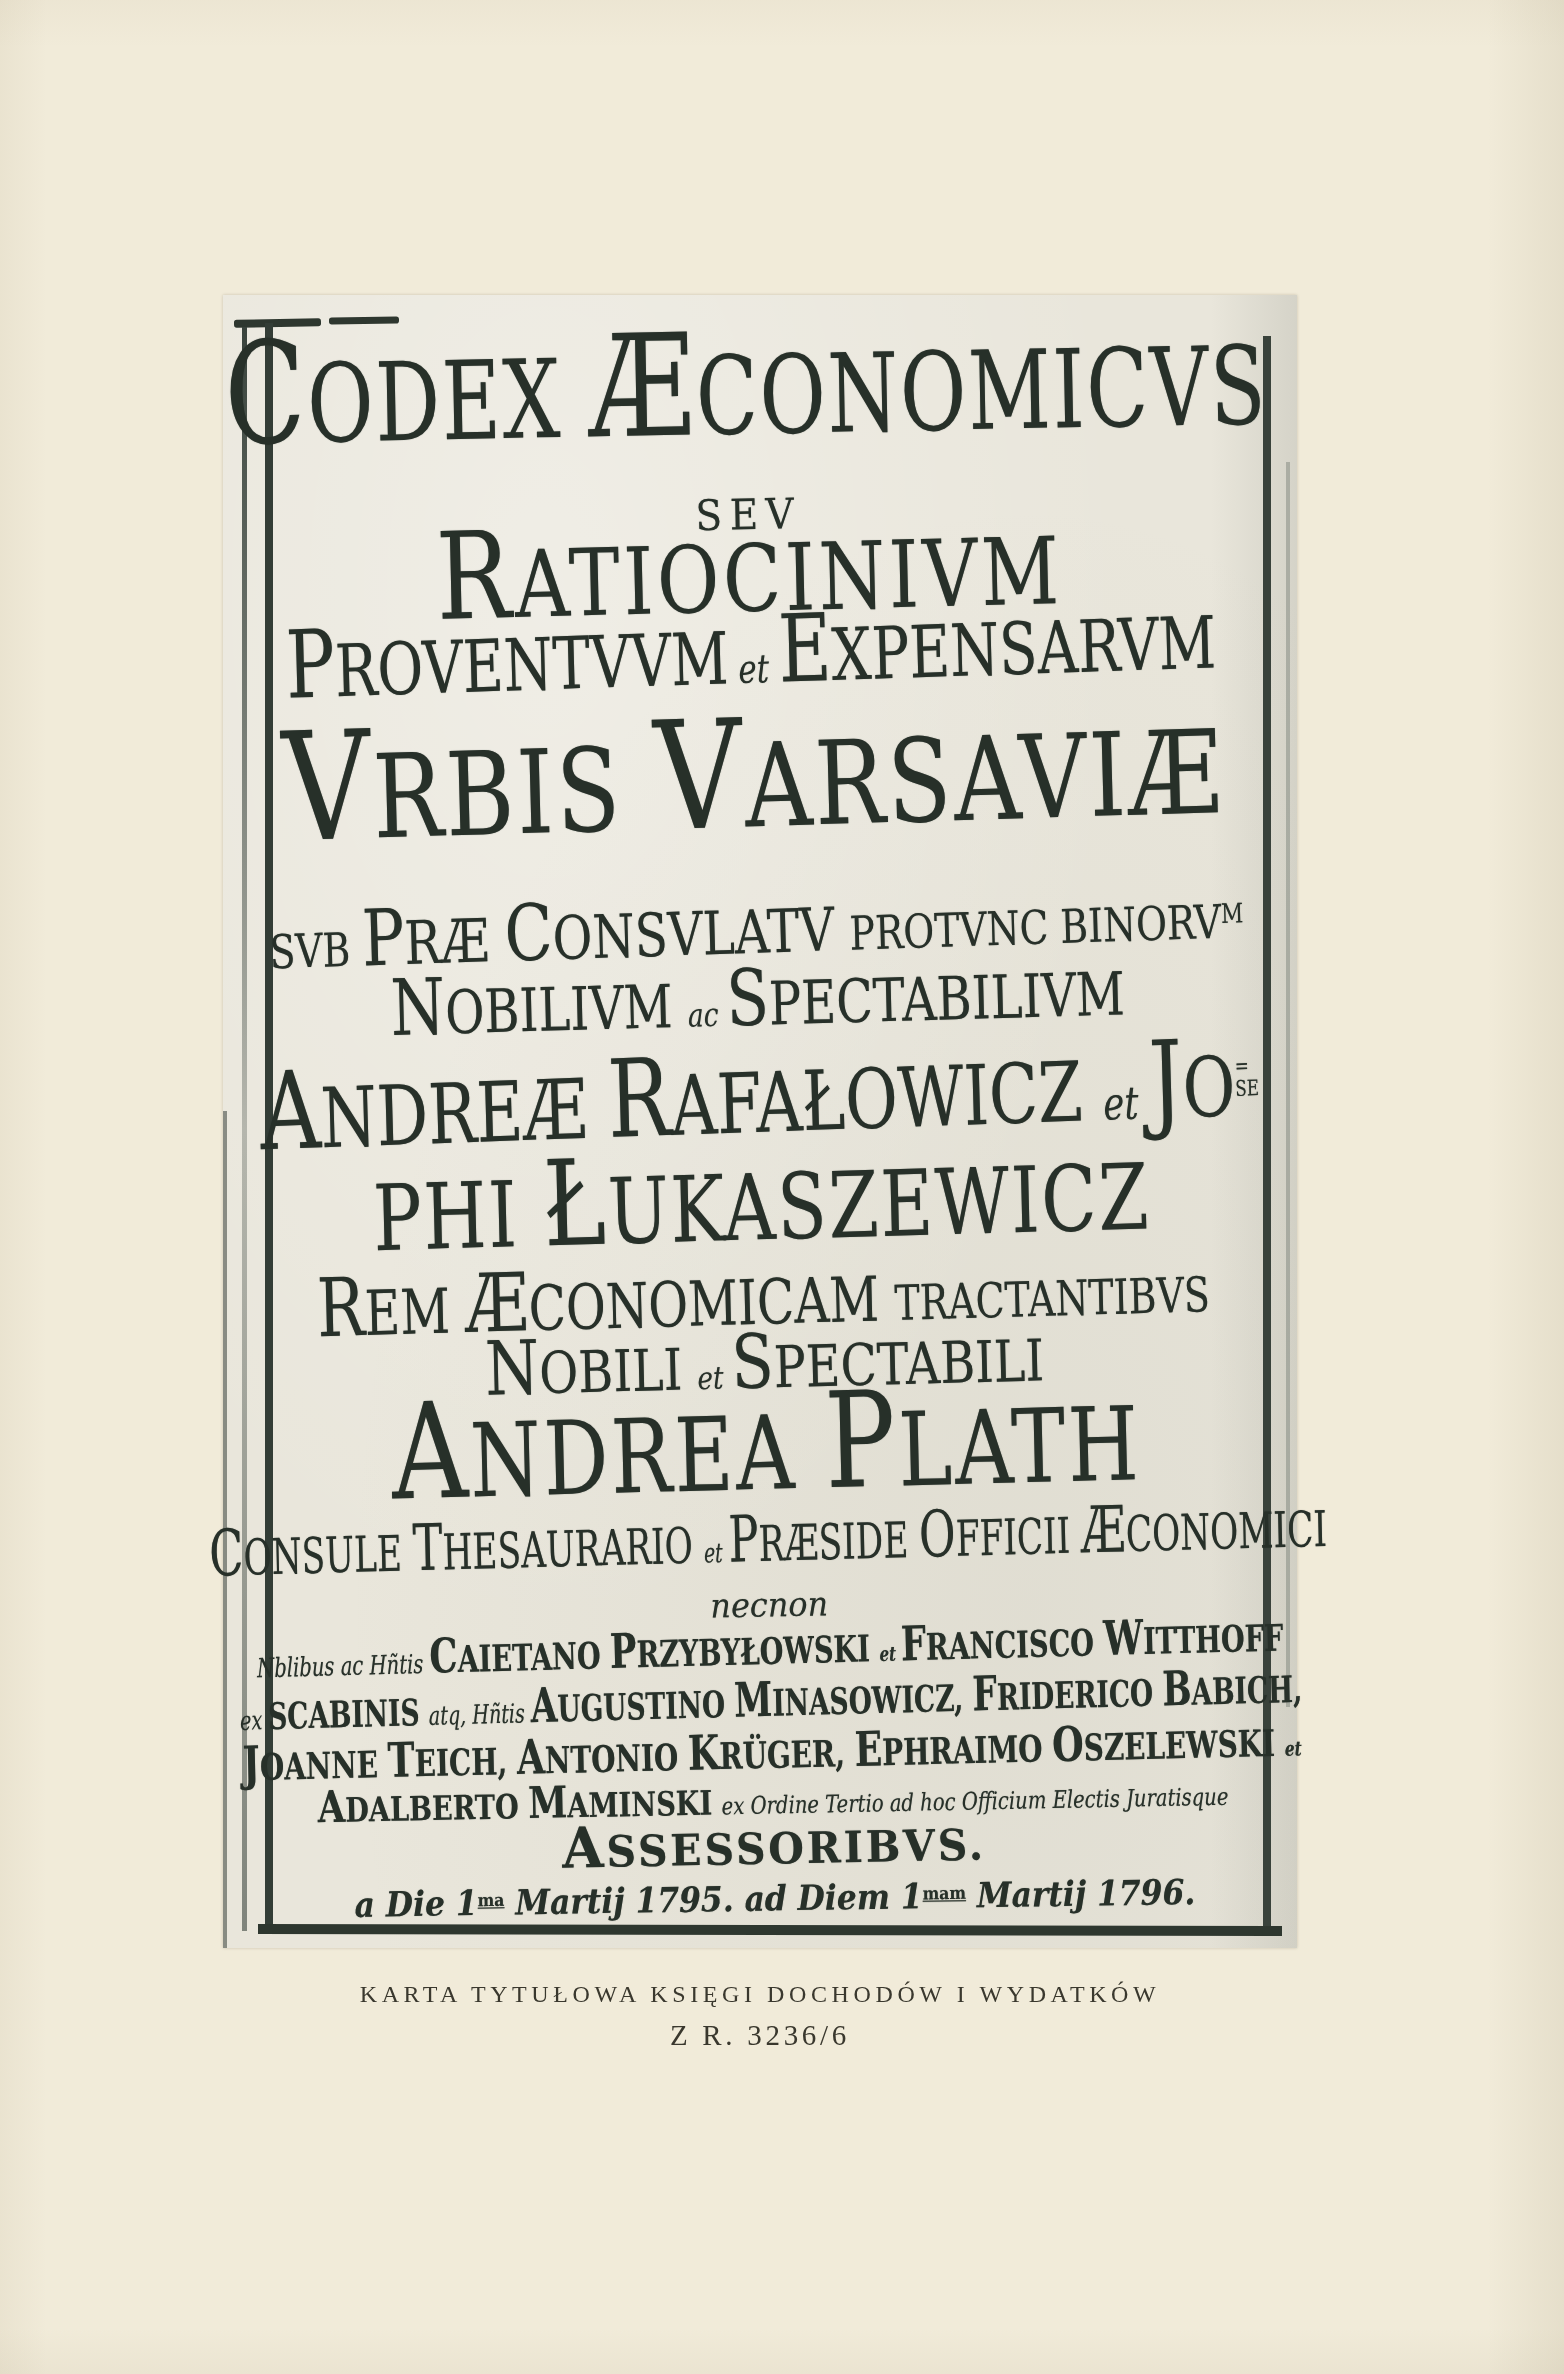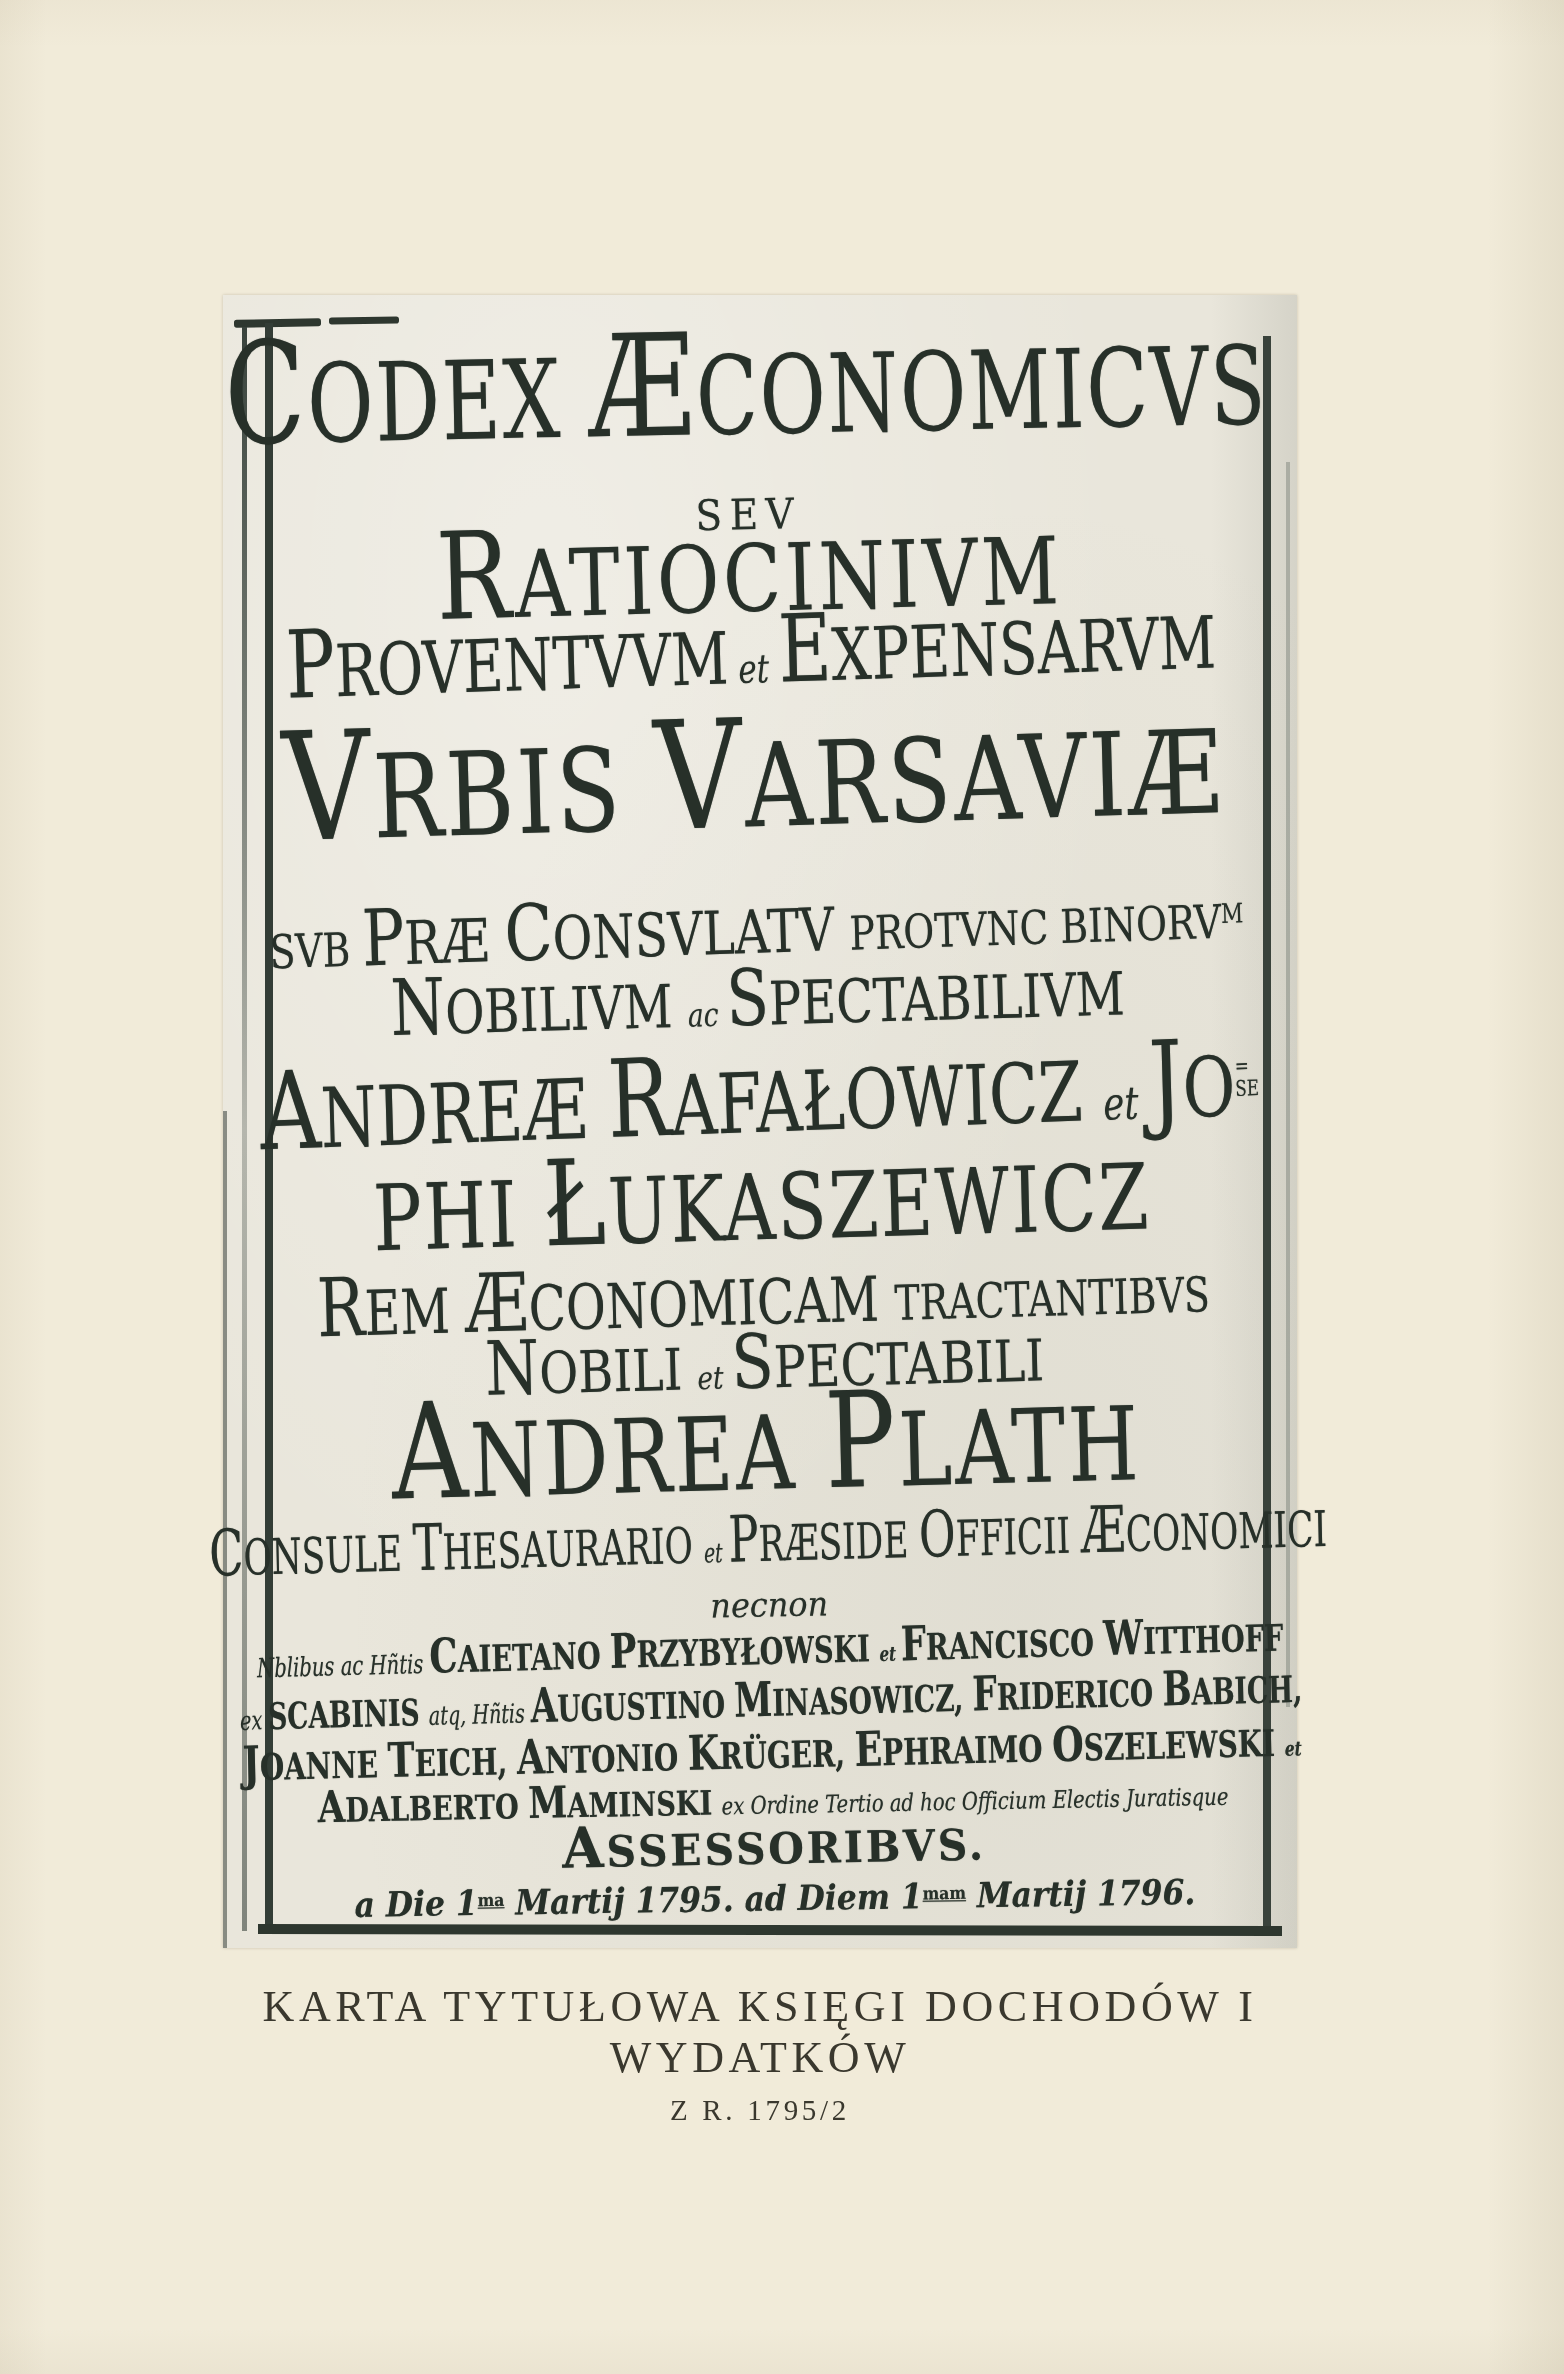--- a/index.html
+++ b/index.html
@@ -69,21 +69,21 @@
   .ssup{font-size:0.45em;vertical-align:0.55em;}
   .sup {font-size:0.5em;vertical-align:0.5em;text-decoration:underline;}
   .it2 {font-size:0.72em;font-style:italic;font-weight:normal;}
   .it3 {font-style:italic;}
   .stack{display:inline-block;font-size:0.26em;line-height:1.05;white-space:pre;vertical-align:0.9em;letter-spacing:0;text-align:left;}
   
   .caption{
     position:absolute;left:223px;top:1981px;width:1074px;text-align:center;
     color:#3a382e;font-family:"Liberation Serif", serif;
   }
-  .cap1{font-size:44px;letter-spacing:4.6px;}
+  .cap1{font-size:24px;letter-spacing:4.6px;}
   .cap2{margin-top:11px;font-size:29px;letter-spacing:3.7px;}
 </style>
 </head>
 <body>
 
 <div class="page">
 
   <div class="photo">
 
     <div class="fl tick-1"></div>
@@ -115,17 +115,17 @@
       <div class="line l16"><span class="it2">ex </span><span>SCABINIS </span><span class="it2">atq, Hñtis </span><span class="c">A</span><span>UGUSTINO </span><span class="c">M</span><span>INASOWICZ, </span><span class="c">F</span><span>RIDERICO </span><span class="c">B</span><span>ABICH,</span></div>
       <div class="line l17"><span class="c">J</span><span>OANNE </span><span class="c">T</span><span>EICH, </span><span class="c">A</span><span>NTONIO </span><span class="c">K</span><span>RÜGER, </span><span class="c">E</span><span>PHRAIMO </span><span class="c">O</span><span>SZELEWSKI </span><span class="et">et</span></div>
       <div class="line l18"><span class="c">A</span><span>DALBERTO </span><span class="c">M</span><span>AMINSKI </span><span class="it2">ex Ordine Tertio ad hoc Officium Electis Juratisque</span></div>
       <div class="line l19"><span class="c">A</span><span>SSESSORIBVS.</span></div>
       <div class="line l20"><span class="it3">a Die 1</span><span class="sup">ma</span><span class="it3"> Martij 1795. ad Diem 1</span><span class="sup">mam</span><span class="it3"> Martij 1796.</span></div>
     </div>
   </div>
 
   <div class="caption">
     <div class="cap1">KARTA TYTUŁOWA KSIĘGI DOCHODÓW I WYDATKÓW</div>
-    <div class="cap2">Z R. 1795/2</div>
+    <div class="cap2">Z R. 3236/6</div>
   </div>
 
 </div>
 
 
 </body></html>

